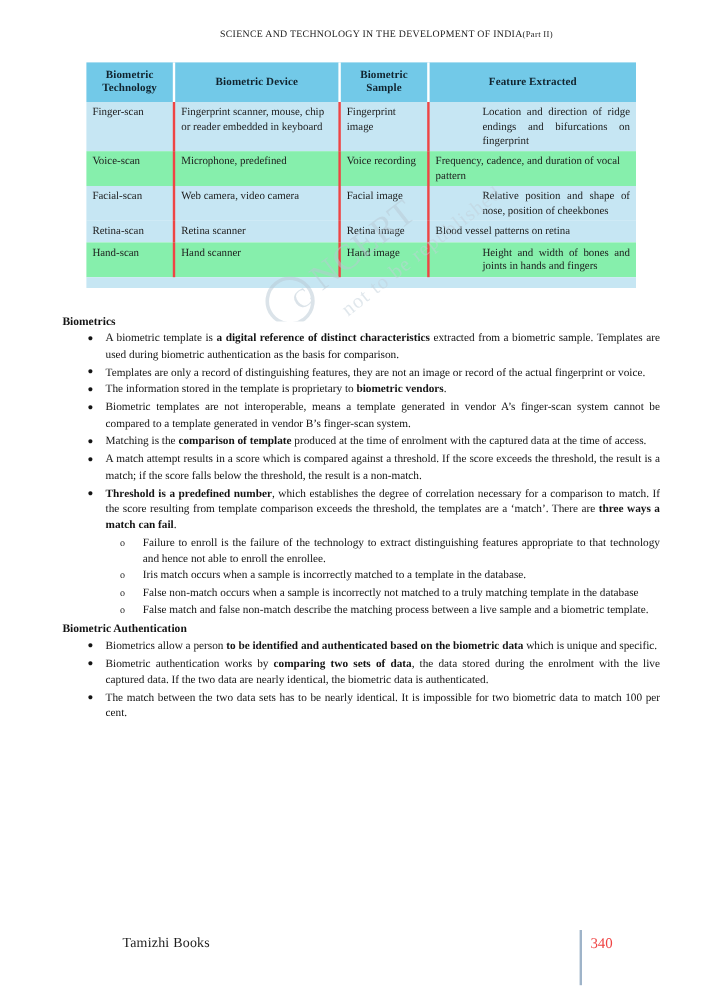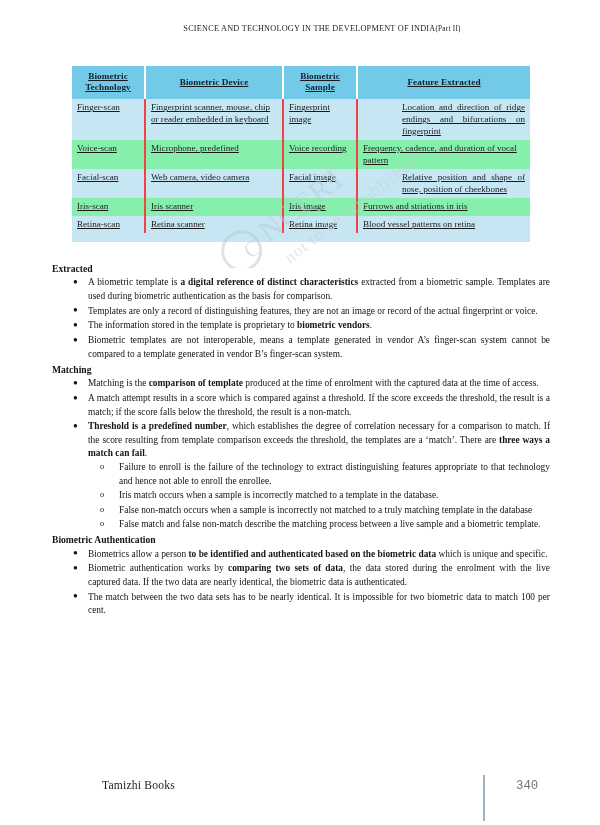--- a/index.html
+++ b/index.html
@@ -50,23 +50,22 @@
     pointer-events: none;
     z-index: 5;
     opacity: 0.5;
   }
   .watermark svg { display:block; }
 
   
   .table-wrap {
     position: absolute;
     left: 72px;
-    top: 66px;
+    top: 52px;
     width: 458px;
-    text-decoration: underline;
   }
   table.bio {
     border-collapse: collapse;
     width: 458px;
     table-layout: fixed;
     font-family: "Liberation Serif", serif;
     font-size: 9.1px;
     line-height: 1.27;
   }
   table.bio col.c1 { width: 73px; }
@@ -182,25 +181,25 @@
   .footer-rule {
     position: absolute;
     left: 447px;
     top: -4px;
     width: 2px;
     height: 46px;
     background: #9fb4c9;
   }
   .footer-page {
     position: absolute;
-    left: 480px;
+    left: 456px;
     top: 0px;
-    font-family: Liberation Mono, monospace;
+    font-family: Liberation Serif, serif;
     font-size: 12.4px;
-    color: #737373;
+    color: #ef4444;
   }
 </style>
 </head>
 <body>
 
 <div class="page">
 
   <div class="running-header">
     <span>SCIENCE AND TECHNOLOGY IN THE DEVELOPMENT OF INDIA</span><span class="small-caps">(Part II)</span>
   </div>
@@ -244,62 +243,61 @@
           <td>Microphone, predefined</td>
           <td>Voice recording</td>
           <td>Frequency, cadence, and duration of vocal pattern</td>
         </tr>
         <tr class="shade">
           <td>Facial-scan</td>
           <td>Web camera, video camera</td>
           <td>Facial image</td>
           <td class="just">Relative position and shape of nose, position of cheekbones</td>
         </tr>
-        <tr class="plain">
-          <td>Iris-scan</td>
-          <td>Iris scanner</td>
-          <td>Iris image</td>
-          <td>Furrows and striations in iris</td>
-        </tr>
         <tr class="shade">
           <td>Retina-scan</td>
           <td>Retina scanner</td>
           <td>Retina image</td>
           <td>Blood vessel patterns on retina</td>
         </tr>
+        <tr class="plain">
+          <td>Hand-scan</td>
+          <td>Hand scanner</td>
+          <td>Hand image</td>
+          <td class="just">Height and width of bones and joints in hands and fingers</td>
+        </tr>
         <tr class="tail">
           <td colspan="4"></td>
         </tr>
       </tbody>
     </table>
   </div>
 
   <div class="content">
 
-    <div class="sec-head">Extracted</div>
+    <div class="sec-head">Biometrics</div>
     <ul class="lvl1">
       <li>
         <span class="bullet">●</span>
         <span>A biometric template is </span><b class="bd">a digital reference of distinct characteristics</b><span> extracted from a biometric sample. Templates are used during biometric authentication as the basis for comparison.</span>
       </li>
       <li>
         <span class="bullet">●</span>
         <span>Templates are only a record of distinguishing features, they are not an image or record of the actual fingerprint or voice.</span>
       </li>
       <li>
         <span class="bullet">●</span>
         <span>The information stored in the template is proprietary to </span><b class="bd">biometric vendors</b><span>.</span>
       </li>
       <li>
         <span class="bullet">●</span>
         <span>Biometric templates are not interoperable, means a template generated in vendor A’s finger-scan system cannot be compared to a template generated in vendor B’s finger-scan system.</span>
       </li>
     </ul>
 
-    <div class="sec-head spaced">Matching</div>
     <ul class="lvl1">
       <li>
         <span class="bullet">●</span>
         <span>Matching is the </span><b class="bd">comparison of template</b><span> produced at the time of enrolment with the captured data at the time of access.</span>
       </li>
       <li>
         <span class="bullet">●</span>
         <span>A match attempt results in a score which is compared against a threshold. If the score exceeds the threshold, the result is a match; if the score falls below the threshold, the result is a non-match.</span>
       </li>
       <li>

